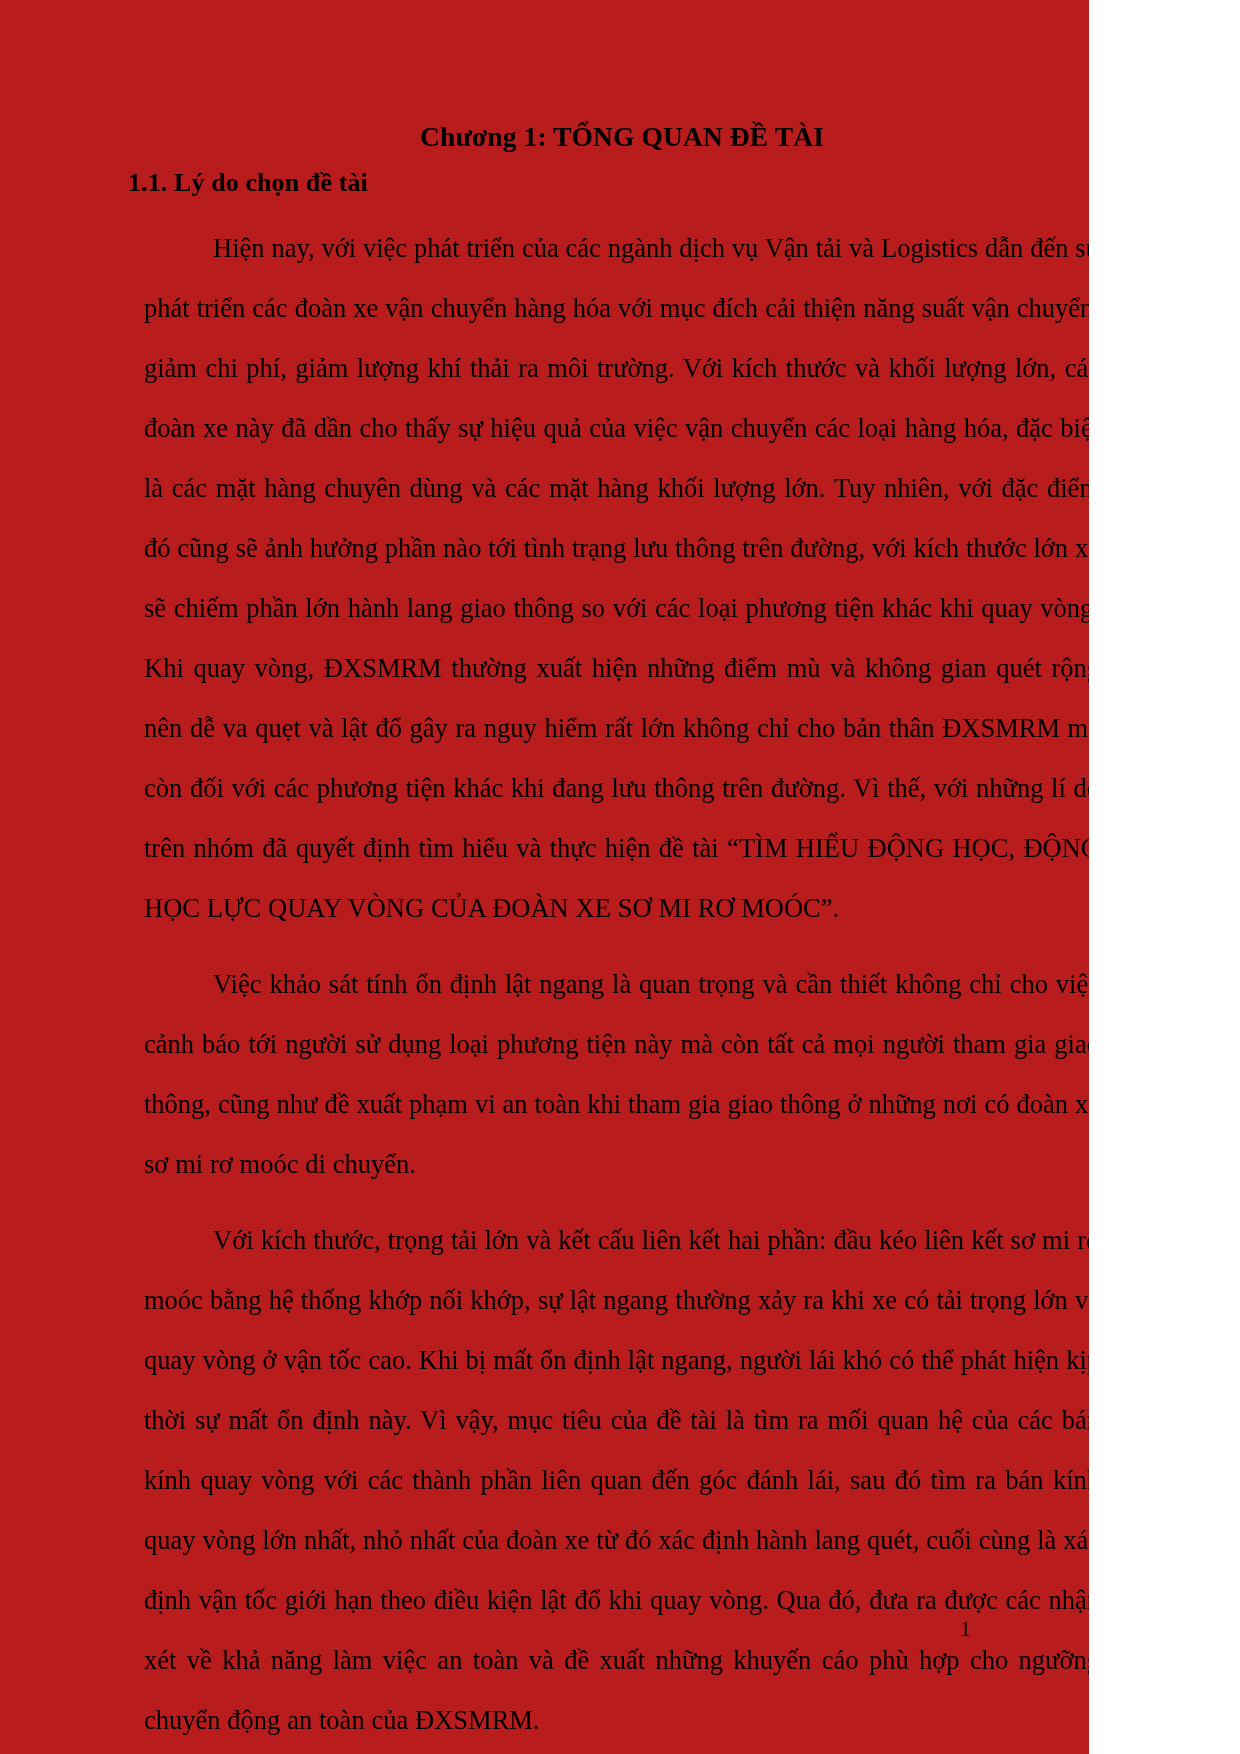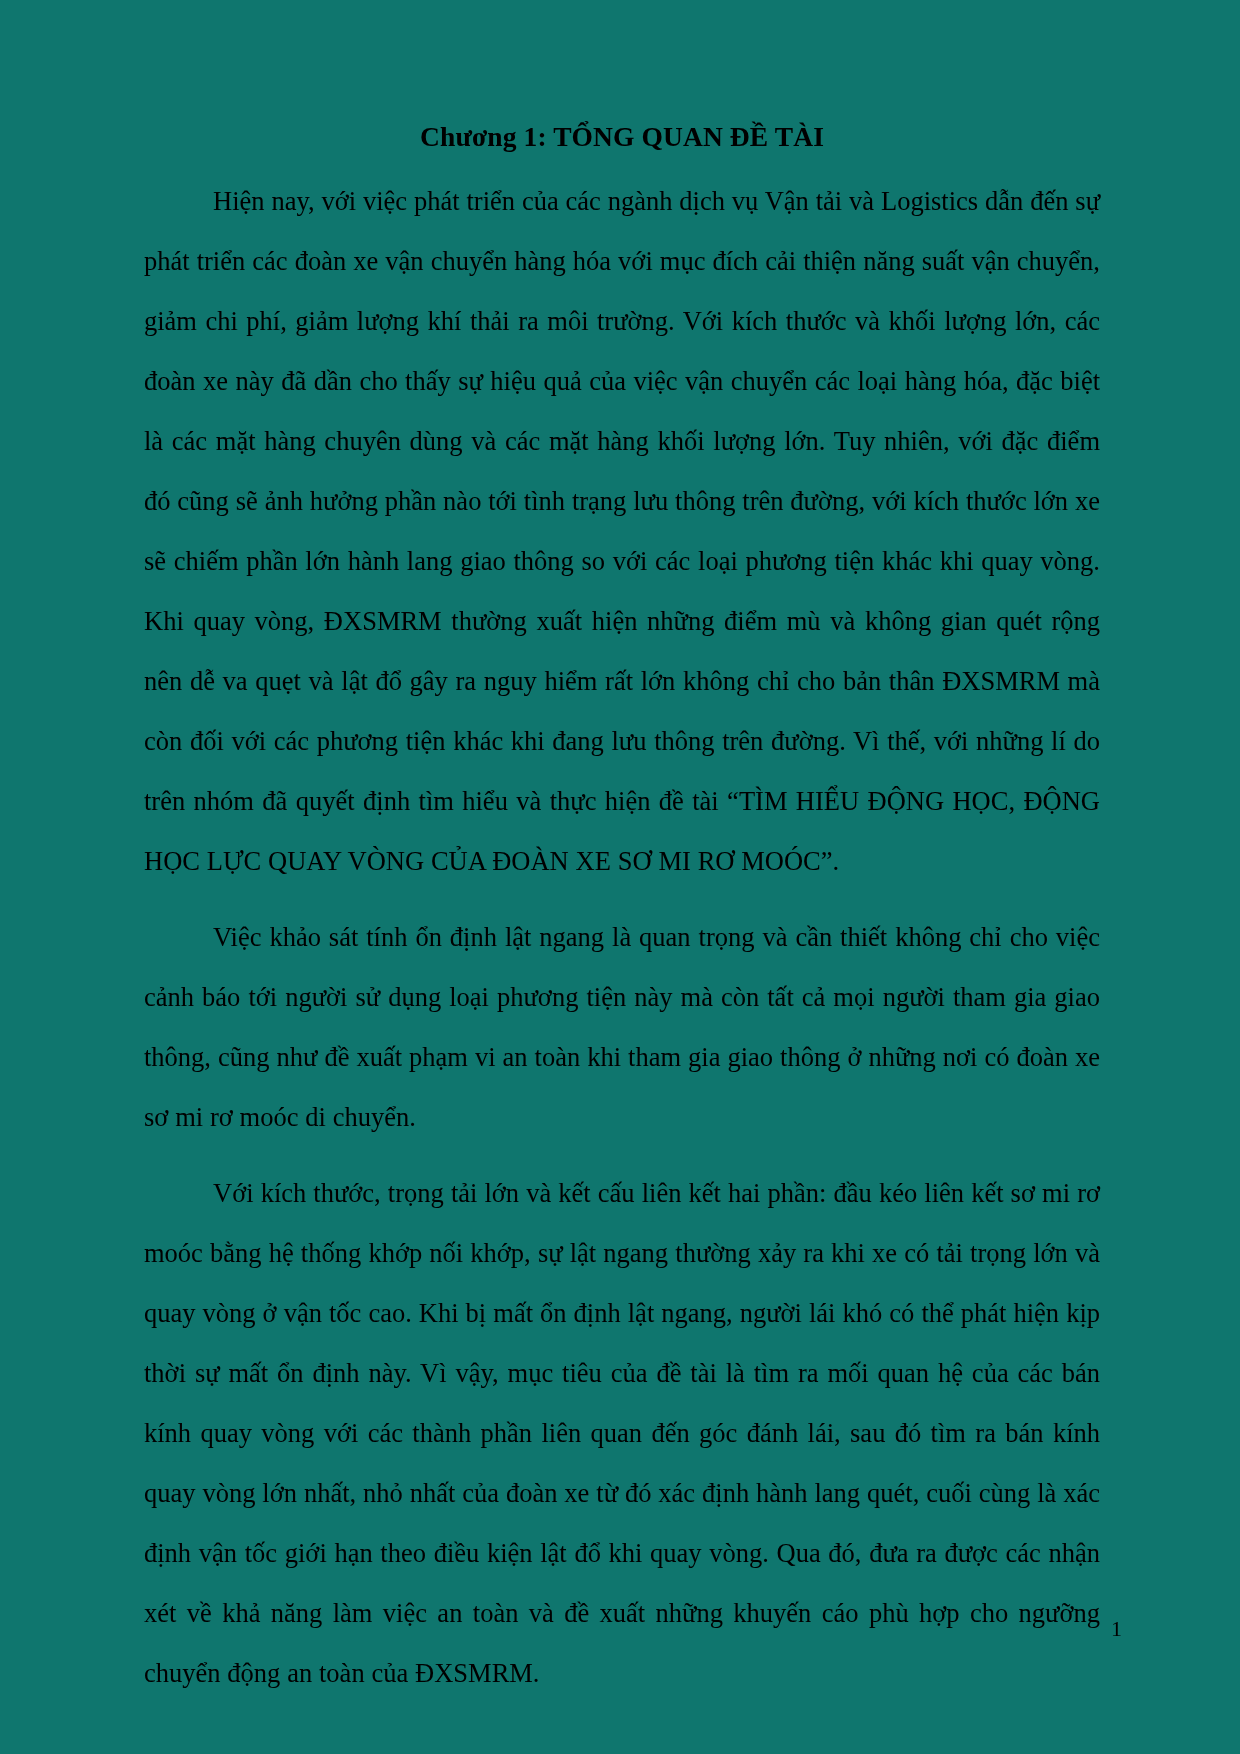--- a/index.html
+++ b/index.html
@@ -9,23 +9,23 @@
     background: #ffffff;
   }
 
   body {
     font-family: "Liberation Serif", "DejaVu Serif", serif;
     color: #000000;
   }
 
   .page {
     position: relative;
-    width: 1240px;
+    width: 1089px;
     height: 1754px;
-    background: #0f766e;
+    background: #b91c1c;
     box-sizing: border-box;
     overflow: hidden;
   }
 
   .content {
     position: absolute;
     left: 128px;
     top: 118px;
     width: 988px;
   }
@@ -75,20 +75,21 @@
 </style>
 </head>
 <body>
 
 <div class="page">
 
   <div class="content">
 
     <h1 class="chapter-title">Chương 1: TỔNG QUAN ĐỀ TÀI</h1>
 
+    <h2 class="section-heading">1.1. Lý do chọn đề tài</h2>
 
     <p class="para">Hiện nay, với việc phát triển của các ngành dịch vụ Vận tải và Logistics dẫn đến sự phát triển các đoàn xe vận chuyển hàng hóa với mục đích cải thiện năng suất vận chuyển, giảm chi phí, giảm lượng khí thải ra môi trường. Với kích thước và khối lượng lớn, các đoàn xe này đã dần cho thấy sự hiệu quả của việc vận chuyển các loại hàng hóa, đặc biệt là các mặt hàng chuyên dùng và các mặt hàng khối lượng lớn. Tuy nhiên, với đặc điểm đó cũng sẽ ảnh hưởng phần nào tới tình trạng lưu thông trên đường, với kích thước lớn xe sẽ chiếm phần lớn hành lang giao thông so với các loại phương tiện khác khi quay vòng. Khi quay vòng, ĐXSMRM thường xuất hiện những điểm mù và không gian quét rộng nên dễ va quẹt và lật đổ gây ra nguy hiểm rất lớn không chỉ cho bản thân ĐXSMRM mà còn đối với các phương tiện khác khi đang lưu thông trên đường. Vì thế, với những lí do trên nhóm đã quyết định tìm hiểu và thực hiện đề tài “TÌM HIỂU ĐỘNG HỌC, ĐỘNG HỌC LỰC QUAY VÒNG CỦA ĐOÀN XE SƠ MI RƠ MOÓC”.</p>
 
 
     <p class="para">Việc khảo sát tính ổn định lật ngang là quan trọng và cần thiết không chỉ cho việc cảnh báo tới người sử dụng loại phương tiện này mà còn tất cả mọi người tham gia giao thông, cũng như đề xuất phạm vi an toàn khi tham gia giao thông ở những nơi có đoàn xe sơ mi rơ moóc di chuyển.</p>
 
     <p class="para">Với kích thước, trọng tải lớn và kết cấu liên kết hai phần: đầu kéo liên kết sơ mi rơ moóc bằng hệ thống khớp nối khớp, sự lật ngang thường xảy ra khi xe có tải trọng lớn và quay vòng ở vận tốc cao. Khi bị mất ổn định lật ngang, người lái khó có thể phát hiện kịp thời sự mất ổn định này. Vì vậy, mục tiêu của đề tài là tìm ra mối quan hệ của các bán kính quay vòng với các thành phần liên quan đến góc đánh lái, sau đó tìm ra bán kính quay vòng lớn nhất, nhỏ nhất của đoàn xe từ đó xác định hành lang quét, cuối cùng là xác định vận tốc giới hạn theo điều kiện lật đổ khi quay vòng. Qua đó, đưa ra được các nhận xét về khả năng làm việc an toàn và đề xuất những khuyến cáo phù hợp cho ngưỡng chuyển động an toàn của ĐXSMRM.</p>
 
   </div>
 

